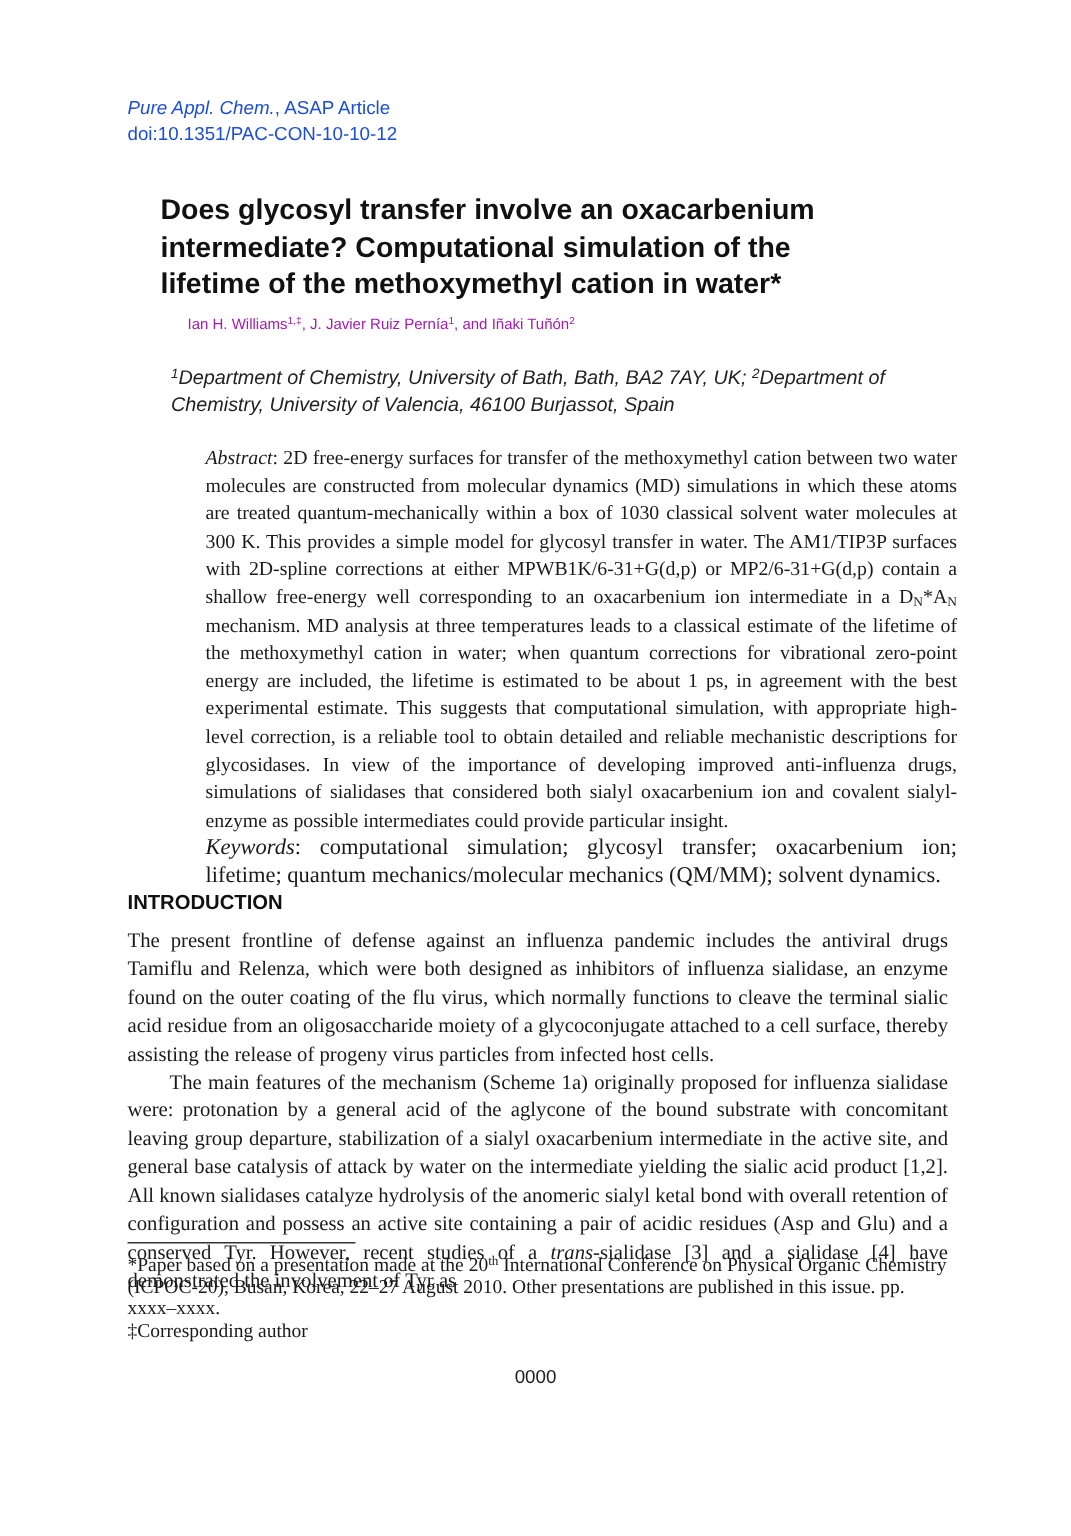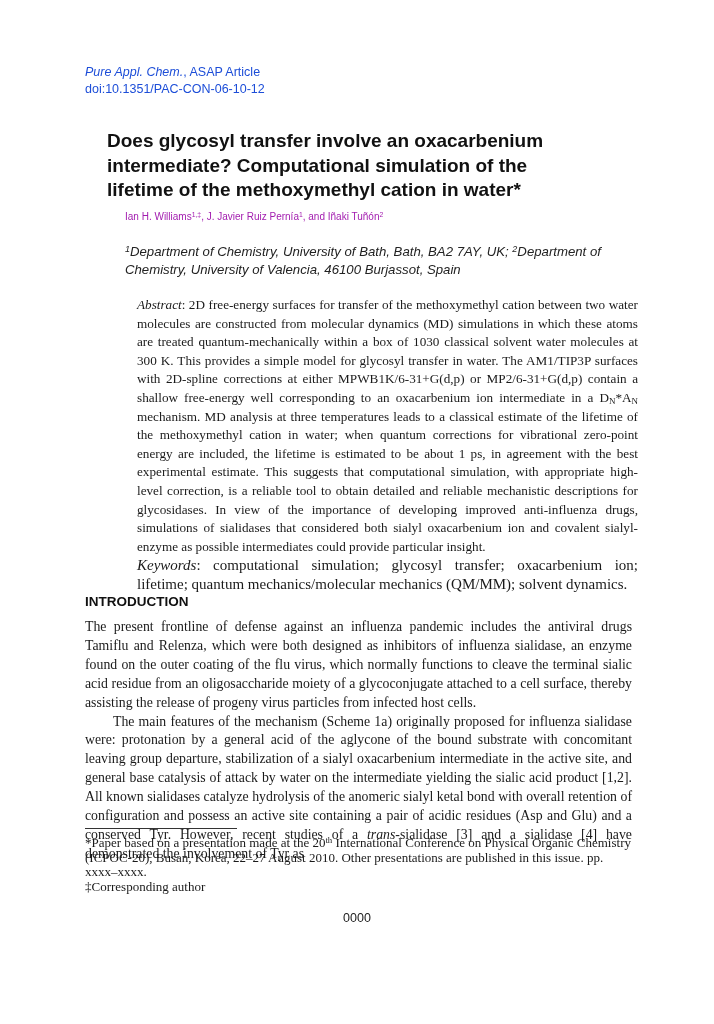--- a/index.html
+++ b/index.html
@@ -32,21 +32,21 @@
     color: #111;
   }
 
   .authors-line {
     left: 125px; top: 211px; width: 510px;
     font-family: "Liberation Sans", sans-serif;
     font-size: 10px; color: #a21caf;
   }
 
   .affiliation {
-    left: 125px; top: 243px; width: 508px;
+    left: 114px; top: 243px; width: 508px;
     font-family: "Liberation Sans", sans-serif;
     font-style: italic;
     font-size: 13.2px; line-height: 18px;
     color: #222;
   }
 
   
   .abstract-block {
     left: 137px; top: 296px; width: 501px;
     font-family: "Liberation Serif", serif;
@@ -99,21 +99,21 @@
   .sup { font-size: 0.68em; position: relative; top: -0.45em; line-height: 0; }
   .sub { font-size: 0.68em; position: relative; top: 0.28em; line-height: 0; }
 </style>
 </head>
 <body>
 
 <div class="page">
 
   <div class="abs journal-header">
     <div class="journal-line1"><span>Pure Appl. Chem.</span><span class="roman">, ASAP Article</span></div>
-    <div>doi:10.1351/PAC-CON-06-10-12</div>
+    <div>doi:10.1351/PAC-CON-10-10-12</div>
   </div>
 
   <div class="abs article-title">
     <div>Does glycosyl transfer involve an oxacarbenium</div>
     <div>intermediate? Computational simulation of the</div>
     <div>lifetime of the methoxymethyl cation in water*</div>
   </div>
 
   <div class="abs authors-line"><span>Ian H. Williams</span><span class="sup">1,‡</span><span>, J. Javier Ruiz Pernía</span><span class="sup">1</span><span>, and Iñaki Tuñón</span><span class="sup">2</span></div>
 

